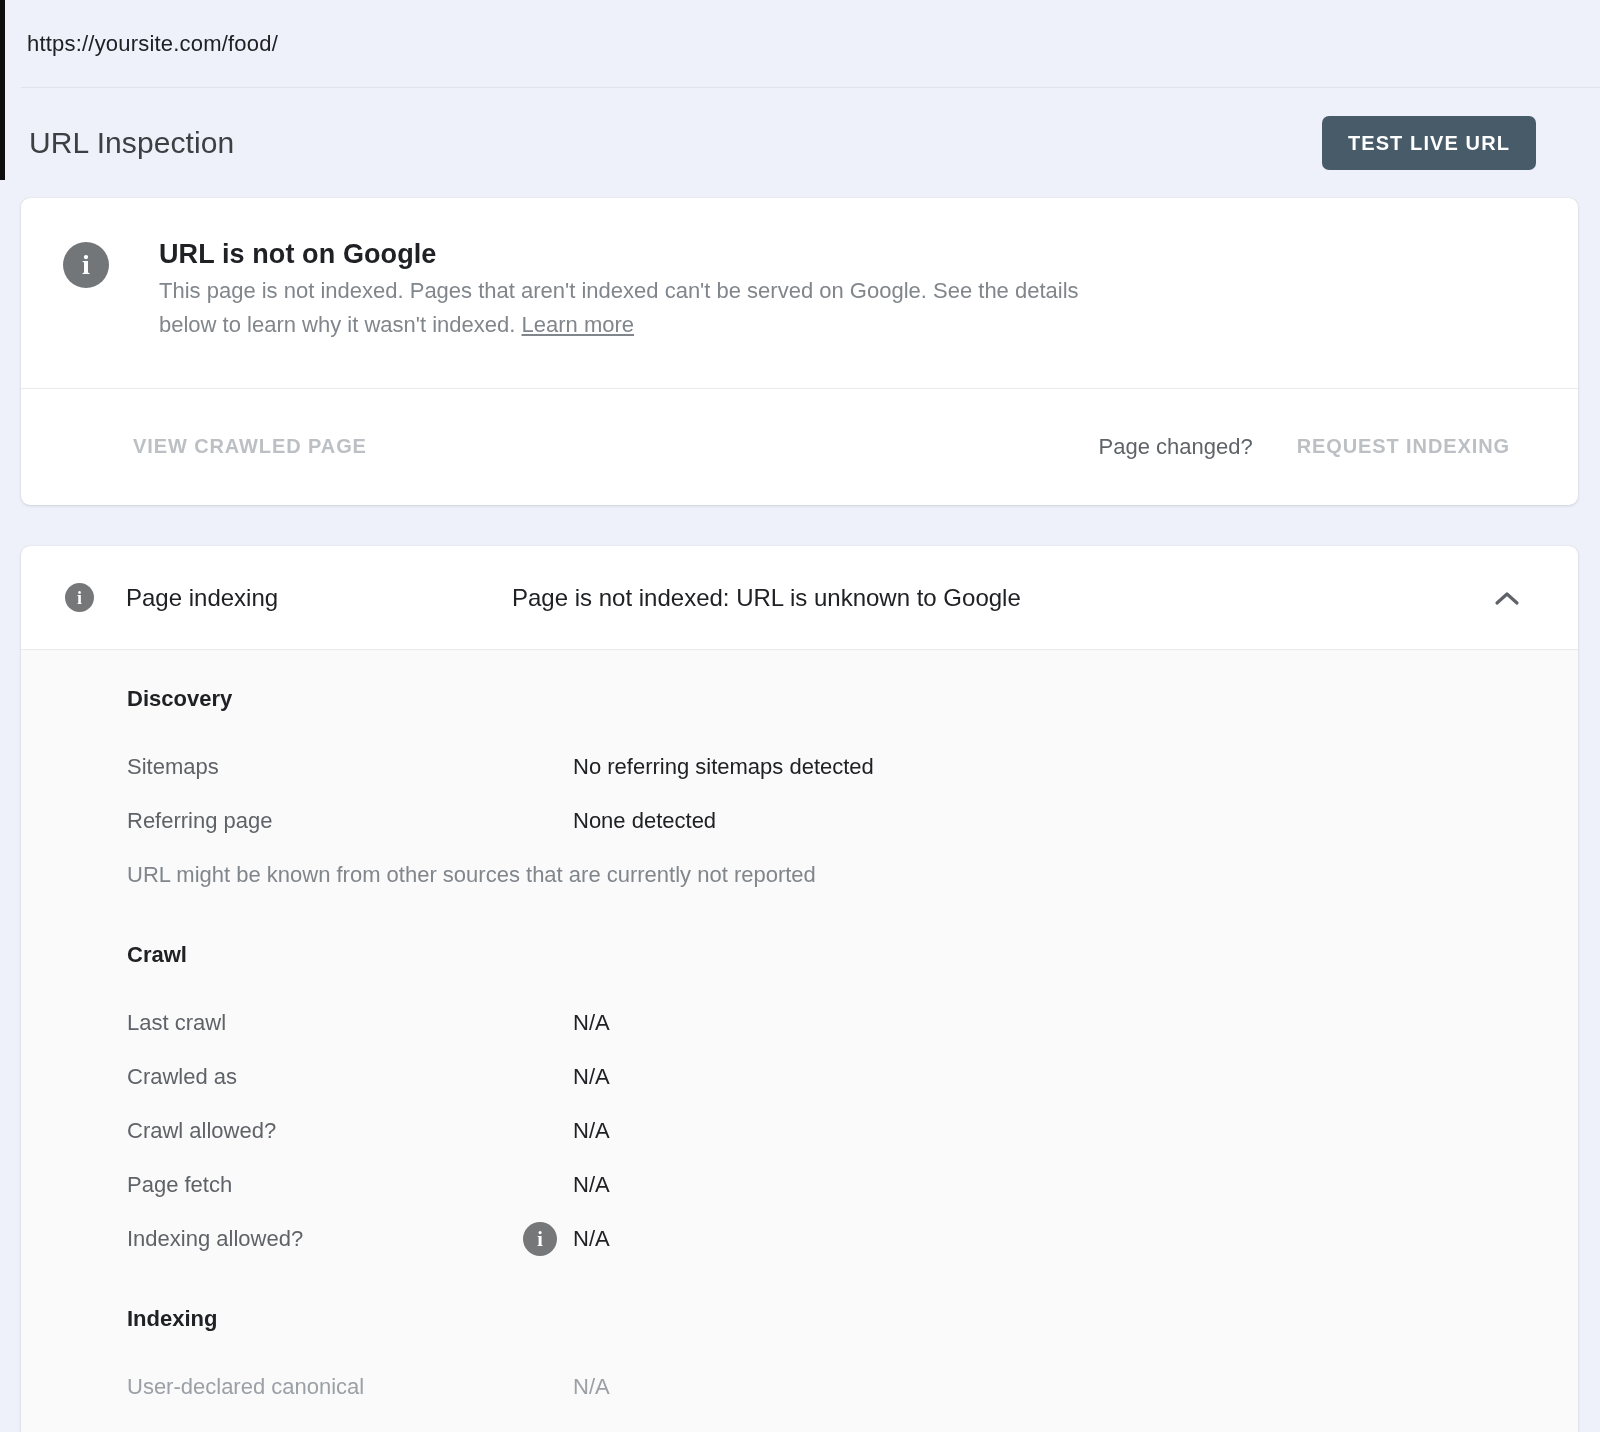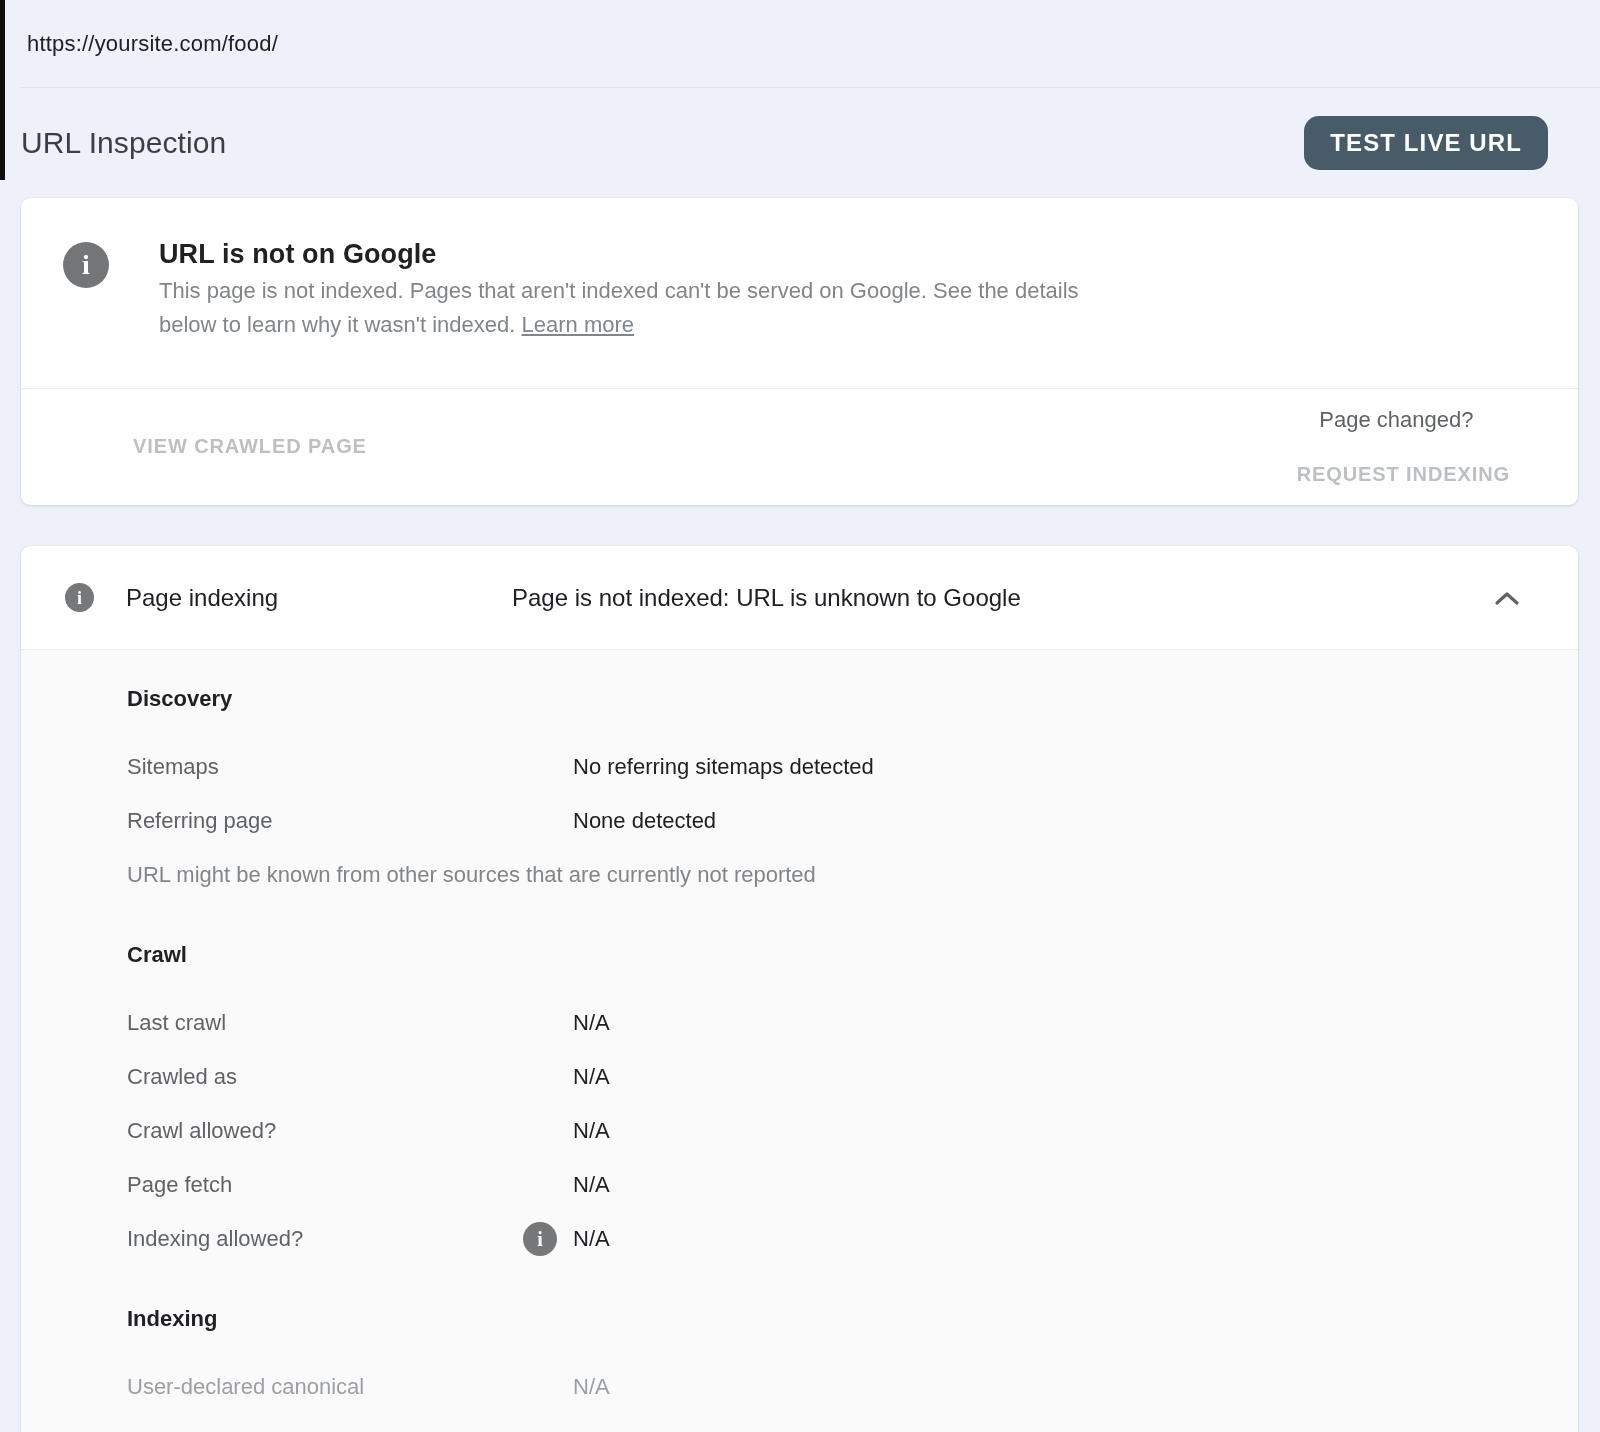--- a/index.html
+++ b/index.html
@@ -29,33 +29,33 @@
     font-size: 22px; color: #202124; letter-spacing: 0.2px;
     cursor: text;
   }
   .topbar-divider {
     position: absolute; left: 21px; right: 0; top: 87px;
     height: 1px; background: #dfe3ea;
   }
 
   
   .page-header {
-    position: absolute; left: 0; top: 88px; right: 0; height: 110px;
+    position: absolute; left: 0; top: 88px; right: 12px; height: 110px;
     display: flex; align-items: center; justify-content: space-between;
-    padding: 0 52px 0 21px;
+    padding: 0 52px 0 29px;
   }
   .page-title {
     font-size: 30px; font-weight: 400; color: #3c4043; letter-spacing: 0.1px;
   }
   .test-live-btn {
     background: #475b69; color: #ffffff;
-    border: none; border-radius: 15px;
+    border: none; border-radius: 7px;
     height: 54px; padding: 0 26px;
     font-family: inherit;
-    font-size: 24px; font-weight: 700; letter-spacing: 1.1px;
+    font-size: 20px; font-weight: 700; letter-spacing: 1.1px;
     cursor: pointer;
   }
 
   
   .card {
     position: absolute; left: 21px; right: 22px;
     background: #ffffff; border-radius: 9px;
     box-shadow: 0 1px 3px rgba(60,64,67,.16), 0 0 1px rgba(60,64,67,.12);
   }
   .status-card { top: 198px; height: 307px; }
@@ -94,21 +94,21 @@
     padding: 0 68px 0 42px;
   }
   .text-btn {
     background: none; border: none; cursor: pointer;
     font-family: inherit;
     font-size: 20px; font-weight: 700; letter-spacing: 0.9px;
     color: #5f6368; padding: 0; margin-left: 14px;
   }
   .text-btn.disabled { color: #bcc0c4; cursor: default; }
   .status-actions .text-btn:first-child { margin-left: 70px; }
-  .actions-right { display: flex; align-items: center; gap: 30px; flex-direction: column; }
+  .actions-right { display: flex; align-items: center; gap: 30px; }
   .page-changed { font-size: 22px; color: #5f6368; }
 
   
   .indexing-card { top: 546px; height: 900px; border-bottom-left-radius: 0; border-bottom-right-radius: 0; }
   .indexing-header {
     height: 103px;
     display: flex; align-items: center;
     padding: 0 58px 0 44px;
     cursor: pointer;
   }

